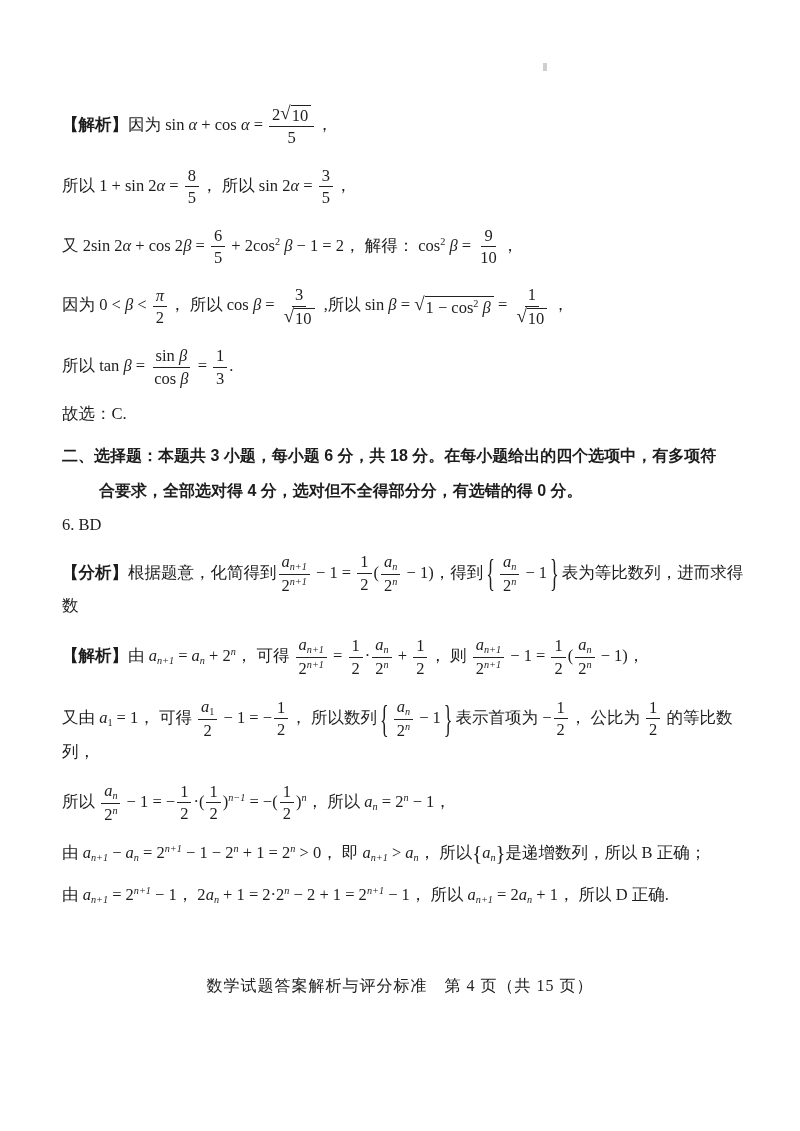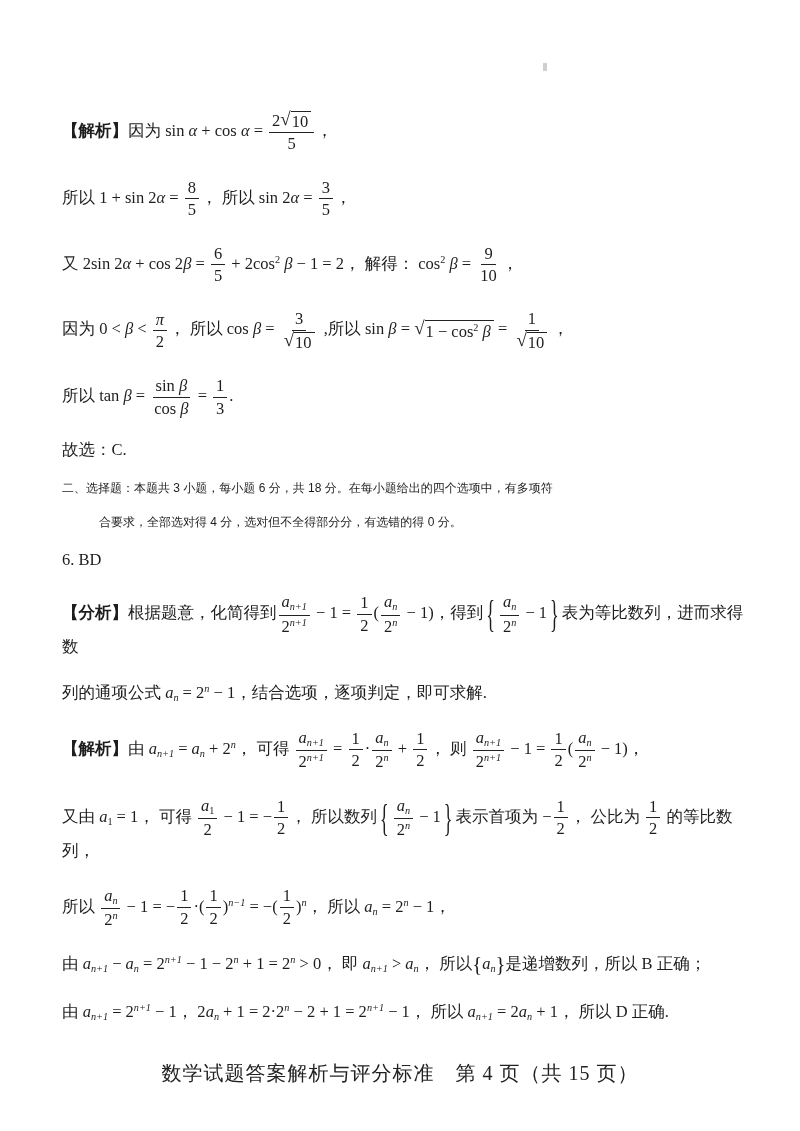--- a/index.html
+++ b/index.html
@@ -7,68 +7,67 @@
     position:relative;
     width:800px;height:1131px;
     margin:0 auto;
     background:#ffffff;
     overflow:hidden;
     font-family:"Liberation Serif","DejaVu Serif",serif;
     font-size:16.5px;
     color:#1d1d1d;
   }
   .content{padding:92px 54px 0 62px;}
-  .row{margin:14px 0 8px 0;white-space:pre-wrap;}
+  .row{margin:8px 0 8px 0;white-space:pre-wrap;}
   .row-math{padding:5px 0;}
   .row-plain{line-height:1.6;}
   .row-heading1,.row-heading2{
     font-family:"Liberation Sans","DejaVu Sans",sans-serif;
-    font-weight:400;font-size:12px;line-height:1.65;margin-bottom:2px;
+    font-weight:700;font-size:16px;line-height:1.65;margin-bottom:2px;
   }
   .row-heading1{margin-top:16px;}
   .row-heading2{padding-left:37px;margin-bottom:8px;}
   .tok{white-space:pre-wrap;}
   .hei{font-family:"Liberation Sans","DejaVu Sans",sans-serif;font-weight:700;}
   .it{font-style:italic;}
   .sup{font-size:0.62em;vertical-align:0.6em;}
   .sub{font-size:0.62em;vertical-align:-0.3em;}
   .frac{
     display:inline-flex;flex-direction:column;align-items:center;
     vertical-align:middle;margin:0 2px;line-height:1.18;text-align:center;
   }
   .fnum{display:block;padding:0 3px 1px 3px;border-bottom:1.2px solid #222;}
   .fden{display:block;padding:1px 3px 0 3px;}
   .sqrt{display:inline-flex;align-items:flex-start;line-height:1.1;}
   .rsign{font-size:1.15em;line-height:1;transform:translateY(-0.04em);}
   .rbody{border-top:1.2px solid #222;padding:1px 3px 0 1px;}
   .bigbrace{display:inline-block;transform:scaleY(2.1);font-size:1.1em;margin:0 3px;vertical-align:middle;line-height:1;}
   .smbrace{font-size:1.25em;vertical-align:-0.12em;}
   .footer{
-    position:absolute;left:0;top:1060px;width:100%;
-    text-align:center;font-size:20px;letter-spacing:1px;color:#222;
+    position:absolute;left:0;top:976px;width:100%;
+    text-align:center;font-size:16px;letter-spacing:1px;color:#222;
   }
   .speck{position:absolute;left:543px;top:63px;width:4px;height:8px;background:#cfcfcf;}
 </style>
 </head>
 <body>
 
 <div class="page">
   <div class="speck"></div>
   <div class="content">
       <div class="row row-math"><span class="tok hei">【解析】</span><span class="tok">因为 sin </span><span class="tok it">α</span><span class="tok"> + cos </span><span class="tok it">α</span><span class="tok"> = </span><span class="frac"><span class="fnum"><span class="tok">2</span><span class="sqrt"><span class="rsign">√</span><span class="rbody"><span class="tok">10</span></span></span></span><span class="fden"><span class="tok">5</span></span></span><span class="tok">，</span></div>
       <div class="row row-math"><span class="tok">所以 1 + sin 2</span><span class="tok it">α</span><span class="tok"> = </span><span class="frac"><span class="fnum"><span class="tok">8</span></span><span class="fden"><span class="tok">5</span></span></span><span class="tok">， 所以 sin 2</span><span class="tok it">α</span><span class="tok"> = </span><span class="frac"><span class="fnum"><span class="tok">3</span></span><span class="fden"><span class="tok">5</span></span></span><span class="tok">，</span></div>
       <div class="row row-math"><span class="tok">又 2sin 2</span><span class="tok it">α</span><span class="tok"> + cos 2</span><span class="tok it">β</span><span class="tok"> = </span><span class="frac"><span class="fnum"><span class="tok">6</span></span><span class="fden"><span class="tok">5</span></span></span><span class="tok"> + 2cos</span><span class="sup">2</span><span class="tok"> </span><span class="tok it">β</span><span class="tok"> − 1 = 2， 解得： cos</span><span class="sup">2</span><span class="tok"> </span><span class="tok it">β</span><span class="tok"> = </span><span class="frac"><span class="fnum"><span class="tok">9</span></span><span class="fden"><span class="tok">10</span></span></span><span class="tok">，</span></div>
       <div class="row row-math"><span class="tok">因为 0 &lt; </span><span class="tok it">β</span><span class="tok"> &lt; </span><span class="frac"><span class="fnum"><span class="tok it">π</span></span><span class="fden"><span class="tok">2</span></span></span><span class="tok">， 所以 cos </span><span class="tok it">β</span><span class="tok"> = </span><span class="frac"><span class="fnum"><span class="tok">3</span></span><span class="fden"><span class="sqrt"><span class="rsign">√</span><span class="rbody"><span class="tok">10</span></span></span></span></span><span class="tok"> ,所以 sin </span><span class="tok it">β</span><span class="tok"> = </span><span class="sqrt"><span class="rsign">√</span><span class="rbody"><span class="tok">1 − cos</span><span class="sup">2</span><span class="tok"> </span><span class="tok it">β</span></span></span><span class="tok"> = </span><span class="frac"><span class="fnum"><span class="tok">1</span></span><span class="fden"><span class="sqrt"><span class="rsign">√</span><span class="rbody"><span class="tok">10</span></span></span></span></span><span class="tok">，</span></div>
       <div class="row row-math"><span class="tok">所以 tan </span><span class="tok it">β</span><span class="tok"> = </span><span class="frac"><span class="fnum"><span class="tok">sin </span><span class="tok it">β</span></span><span class="fden"><span class="tok">cos </span><span class="tok it">β</span></span></span><span class="tok"> = </span><span class="frac"><span class="fnum"><span class="tok">1</span></span><span class="fden"><span class="tok">3</span></span></span><span class="tok">.</span></div>
       <div class="row row-plain"><span class="tok">故选：C.</span></div>
       <div class="row row-heading1"><span class="tok">二、选择题：本题共 3 小题，每小题 6 分，共 18 分。在每小题给出的四个选项中，有多项符</span></div>
       <div class="row row-heading2"><span class="tok">合要求，全部选对得 4 分，选对但不全得部分分，有选错的得 0 分。</span></div>
       <div class="row row-plain"><span class="tok">6. BD</span></div>
       <div class="row row-math"><span class="tok hei">【分析】</span><span class="tok">根据题意，化简得到</span><span class="frac"><span class="fnum"><span class="tok it">a</span><span class="sub it">n+1</span></span><span class="fden"><span class="tok">2</span><span class="sup it">n+1</span></span></span><span class="tok"> − 1 = </span><span class="frac"><span class="fnum"><span class="tok">1</span></span><span class="fden"><span class="tok">2</span></span></span><span class="tok">(</span><span class="frac"><span class="fnum"><span class="tok it">a</span><span class="sub it">n</span></span><span class="fden"><span class="tok">2</span><span class="sup it">n</span></span></span><span class="tok"> − 1)，得到</span><span class="bigbrace">{</span><span class="frac"><span class="fnum"><span class="tok it">a</span><span class="sub it">n</span></span><span class="fden"><span class="tok">2</span><span class="sup it">n</span></span></span><span class="tok"> − 1</span><span class="bigbrace">}</span><span class="tok">表为等比数列，进而求得数</span></div>
-      <div class="row row-math"><span class="tok">列的通项公式 </span><span class="tok it">a</span><span class="sub it">n</span><span class="tok"> = 2</span><span class="sup it">n</span><span class="tok"> − 1，结合选项，逐项判定，即可求解.</span></div>
       <div class="row row-math"><span class="tok hei">【解析】</span><span class="tok">由 </span><span class="tok it">a</span><span class="sub it">n+1</span><span class="tok"> = </span><span class="tok it">a</span><span class="sub it">n</span><span class="tok"> + 2</span><span class="sup it">n</span><span class="tok">， 可得 </span><span class="frac"><span class="fnum"><span class="tok it">a</span><span class="sub it">n+1</span></span><span class="fden"><span class="tok">2</span><span class="sup it">n+1</span></span></span><span class="tok"> = </span><span class="frac"><span class="fnum"><span class="tok">1</span></span><span class="fden"><span class="tok">2</span></span></span><span class="tok">·</span><span class="frac"><span class="fnum"><span class="tok it">a</span><span class="sub it">n</span></span><span class="fden"><span class="tok">2</span><span class="sup it">n</span></span></span><span class="tok"> + </span><span class="frac"><span class="fnum"><span class="tok">1</span></span><span class="fden"><span class="tok">2</span></span></span><span class="tok">， 则 </span><span class="frac"><span class="fnum"><span class="tok it">a</span><span class="sub it">n+1</span></span><span class="fden"><span class="tok">2</span><span class="sup it">n+1</span></span></span><span class="tok"> − 1 = </span><span class="frac"><span class="fnum"><span class="tok">1</span></span><span class="fden"><span class="tok">2</span></span></span><span class="tok">(</span><span class="frac"><span class="fnum"><span class="tok it">a</span><span class="sub it">n</span></span><span class="fden"><span class="tok">2</span><span class="sup it">n</span></span></span><span class="tok"> − 1)，</span></div>
       <div class="row row-math"><span class="tok">又由 </span><span class="tok it">a</span><span class="sub">1</span><span class="tok"> = 1， 可得 </span><span class="frac"><span class="fnum"><span class="tok it">a</span><span class="sub">1</span></span><span class="fden"><span class="tok">2</span></span></span><span class="tok"> − 1 = −</span><span class="frac"><span class="fnum"><span class="tok">1</span></span><span class="fden"><span class="tok">2</span></span></span><span class="tok">， 所以数列</span><span class="bigbrace">{</span><span class="frac"><span class="fnum"><span class="tok it">a</span><span class="sub it">n</span></span><span class="fden"><span class="tok">2</span><span class="sup it">n</span></span></span><span class="tok"> − 1</span><span class="bigbrace">}</span><span class="tok">表示首项为 −</span><span class="frac"><span class="fnum"><span class="tok">1</span></span><span class="fden"><span class="tok">2</span></span></span><span class="tok">， 公比为 </span><span class="frac"><span class="fnum"><span class="tok">1</span></span><span class="fden"><span class="tok">2</span></span></span><span class="tok"> 的等比数列，</span></div>
       <div class="row row-math"><span class="tok">所以 </span><span class="frac"><span class="fnum"><span class="tok it">a</span><span class="sub it">n</span></span><span class="fden"><span class="tok">2</span><span class="sup it">n</span></span></span><span class="tok"> − 1 = −</span><span class="frac"><span class="fnum"><span class="tok">1</span></span><span class="fden"><span class="tok">2</span></span></span><span class="tok">·(</span><span class="frac"><span class="fnum"><span class="tok">1</span></span><span class="fden"><span class="tok">2</span></span></span><span class="tok">)</span><span class="sup it">n−1</span><span class="tok"> = −(</span><span class="frac"><span class="fnum"><span class="tok">1</span></span><span class="fden"><span class="tok">2</span></span></span><span class="tok">)</span><span class="sup it">n</span><span class="tok">， 所以 </span><span class="tok it">a</span><span class="sub it">n</span><span class="tok"> = 2</span><span class="sup it">n</span><span class="tok"> − 1，</span></div>
       <div class="row row-math"><span class="tok">由 </span><span class="tok it">a</span><span class="sub it">n+1</span><span class="tok"> − </span><span class="tok it">a</span><span class="sub it">n</span><span class="tok"> = 2</span><span class="sup it">n+1</span><span class="tok"> − 1 − 2</span><span class="sup it">n</span><span class="tok"> + 1 = 2</span><span class="sup it">n</span><span class="tok"> &gt; 0， 即 </span><span class="tok it">a</span><span class="sub it">n+1</span><span class="tok"> &gt; </span><span class="tok it">a</span><span class="sub it">n</span><span class="tok">， 所以</span><span class="smbrace">{</span><span class="tok it">a</span><span class="sub it">n</span><span class="smbrace">}</span><span class="tok">是递增数列，所以 B 正确；</span></div>
       <div class="row row-math"><span class="tok">由 </span><span class="tok it">a</span><span class="sub it">n+1</span><span class="tok"> = 2</span><span class="sup it">n+1</span><span class="tok"> − 1， 2</span><span class="tok it">a</span><span class="sub it">n</span><span class="tok"> + 1 = 2·2</span><span class="sup it">n</span><span class="tok"> − 2 + 1 = 2</span><span class="sup it">n+1</span><span class="tok"> − 1， 所以 </span><span class="tok it">a</span><span class="sub it">n+1</span><span class="tok"> = 2</span><span class="tok it">a</span><span class="sub it">n</span><span class="tok"> + 1， 所以 D 正确.</span></div>
     </div>
   <div class="footer">数学试题答案解析与评分标准　第 4 页（共 15 页）</div>
 </div>
 
 </body></html>

